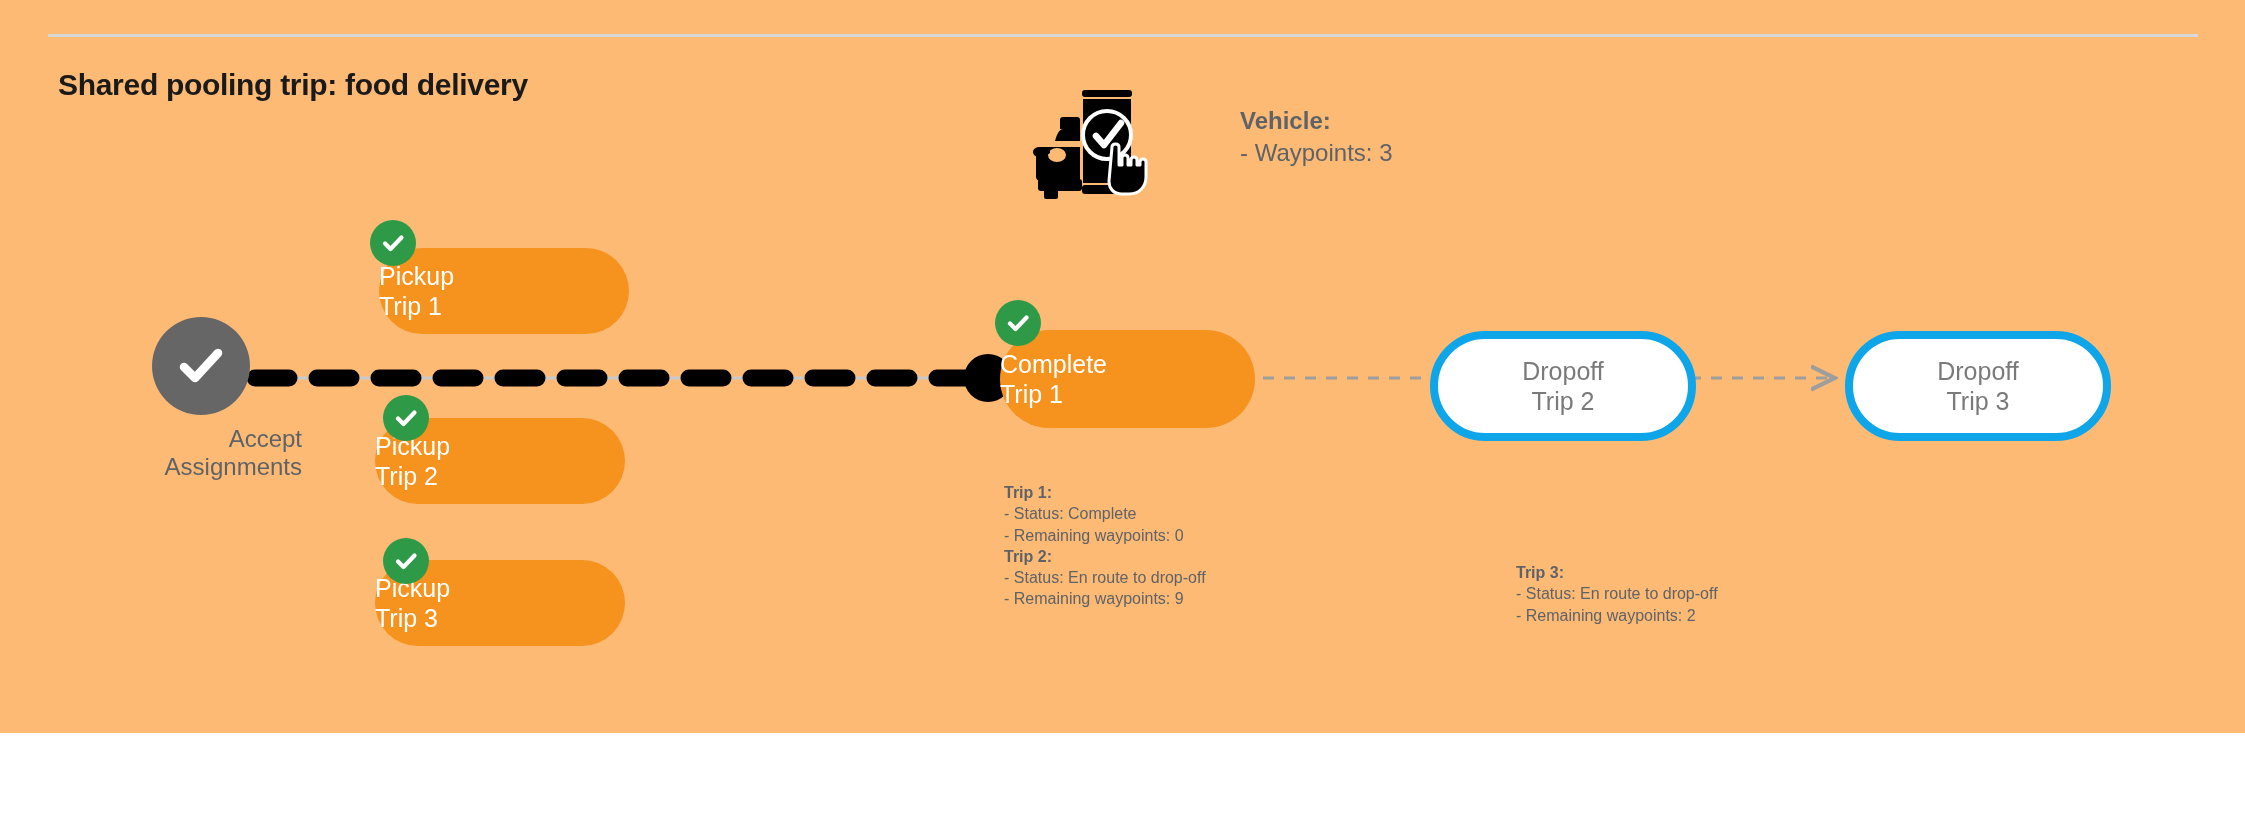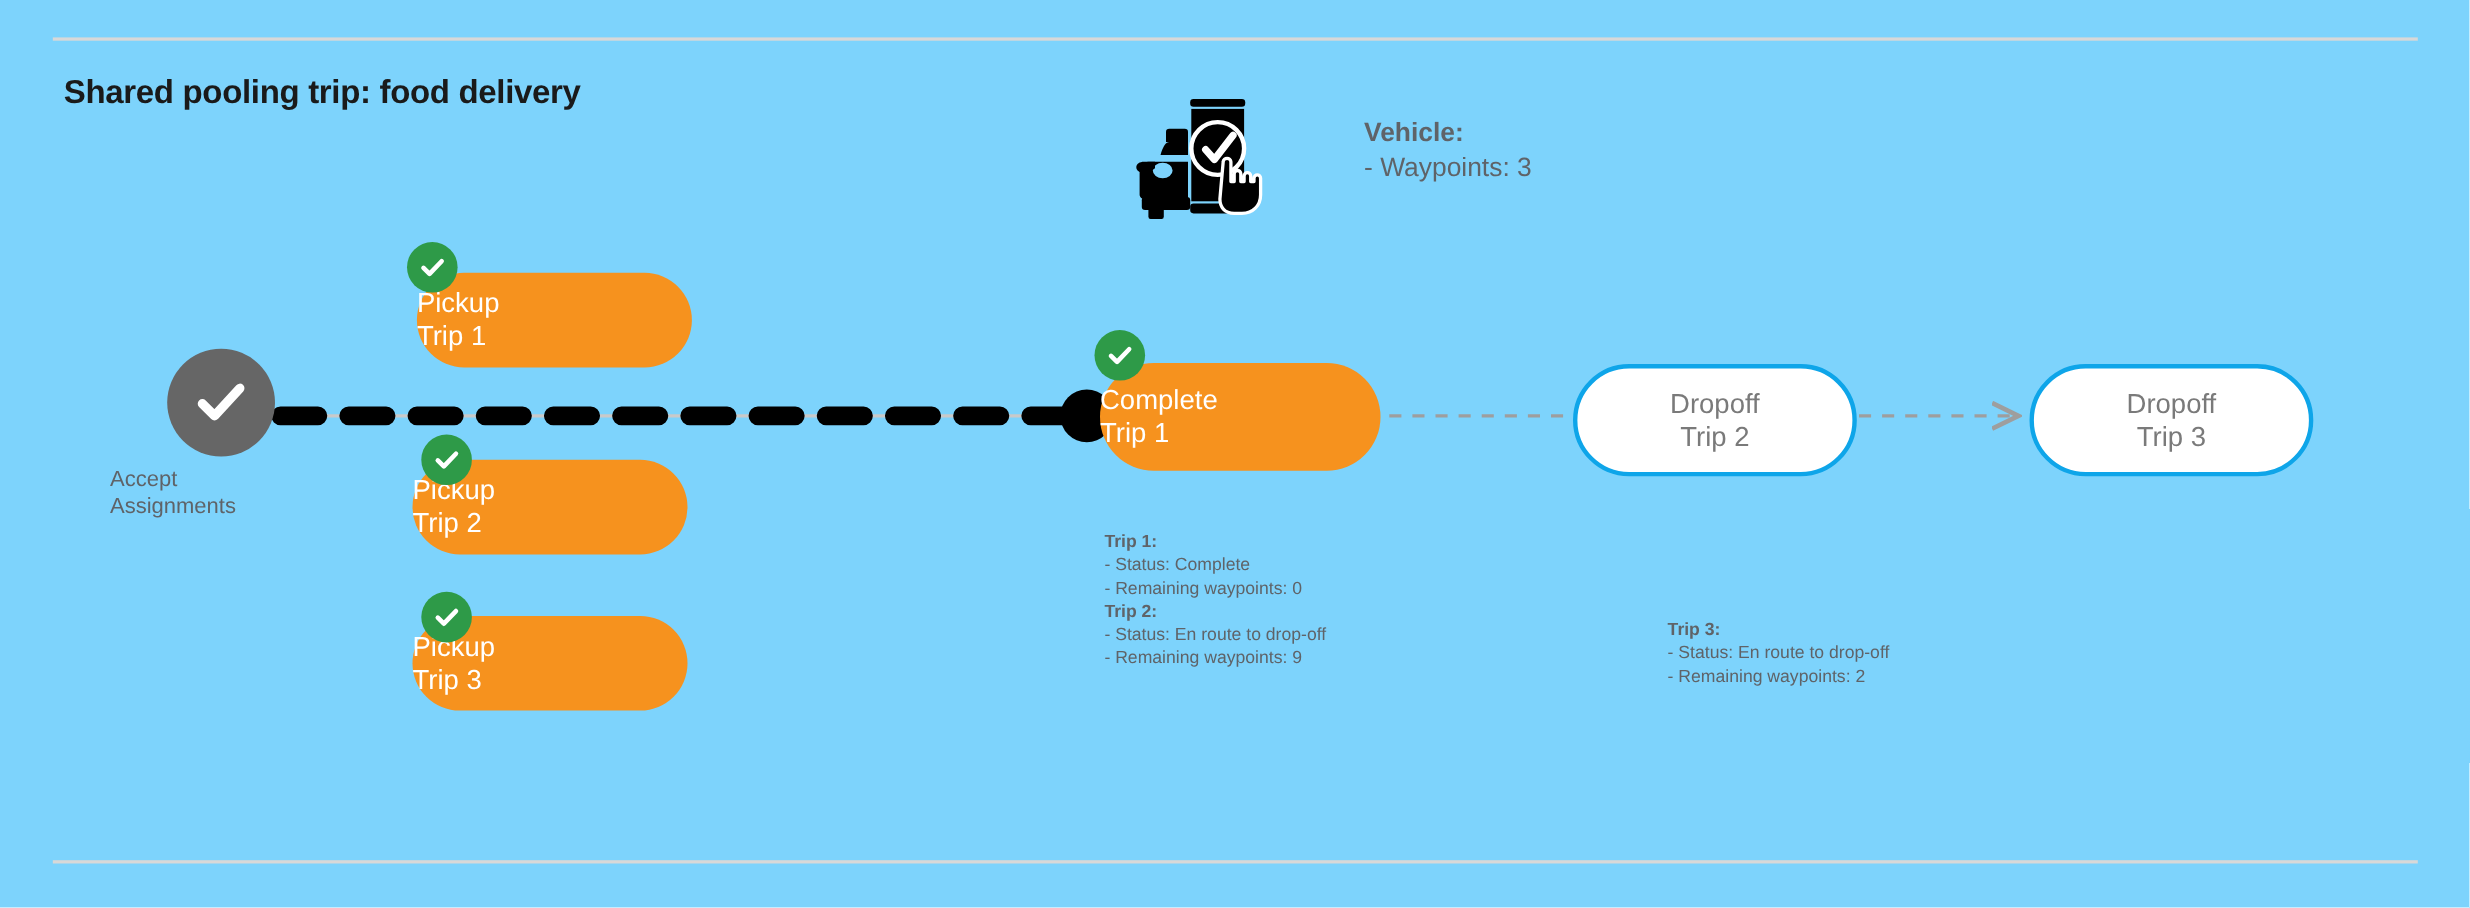--- a/index.html
+++ b/index.html
@@ -6,22 +6,22 @@
     margin: 0;
     padding: 0;
     background: #ffffff;
   }
   body {
     font-family: "Liberation Sans", sans-serif;
   }
   #canvas {
     position: relative;
     width: 2245px;
-    height: 825px;
-    background: #7dd3fc;
+    height: 733px;
+    background: #fdba74;
     overflow: hidden;
   }
 
   
   .divider {
     position: absolute;
     left: 48px;
     width: 2150px;
     height: 3px;
     background: #d8d8d8;
@@ -66,22 +66,22 @@
     background: #666666;
     display: flex;
     align-items: center;
     justify-content: center;
   }
   #accept-label {
     position: absolute;
     left: -52px;
     top: 108px;
     width: 202px;
-    text-align: left;
-    font-size: 20px;
+    text-align: right;
+    font-size: 24px;
     line-height: 1.18;
     color: #5f6368;
   }
 
   
   .pill {
     position: absolute;
     border-radius: 999px;
     background: #F6921E;
     color: #ffffff;
@@ -113,21 +113,21 @@
   }
   #badge-pickup-1 { left: 370px; top: 220px; }
   #badge-pickup-2 { left: 383px; top: 395px; }
   #badge-pickup-3 { left: 383px; top: 538px; }
   #badge-complete-1 { left: 995px; top: 300px; }
 
   
   .pill-outline {
     position: absolute;
     border-radius: 999px;
-    border: 4px solid #0ea5e9;
+    border: 8px solid #0ea5e9;
     background: #ffffff;
     color: #7a7a7a;
     display: flex;
     flex-direction: column;
     align-items: center;
     justify-content: center;
     font-size: 25px;
     line-height: 1.2;
   }
   #pill-dropoff-2 { left: 1430px; top: 331px; width: 250px; height: 94px; }

